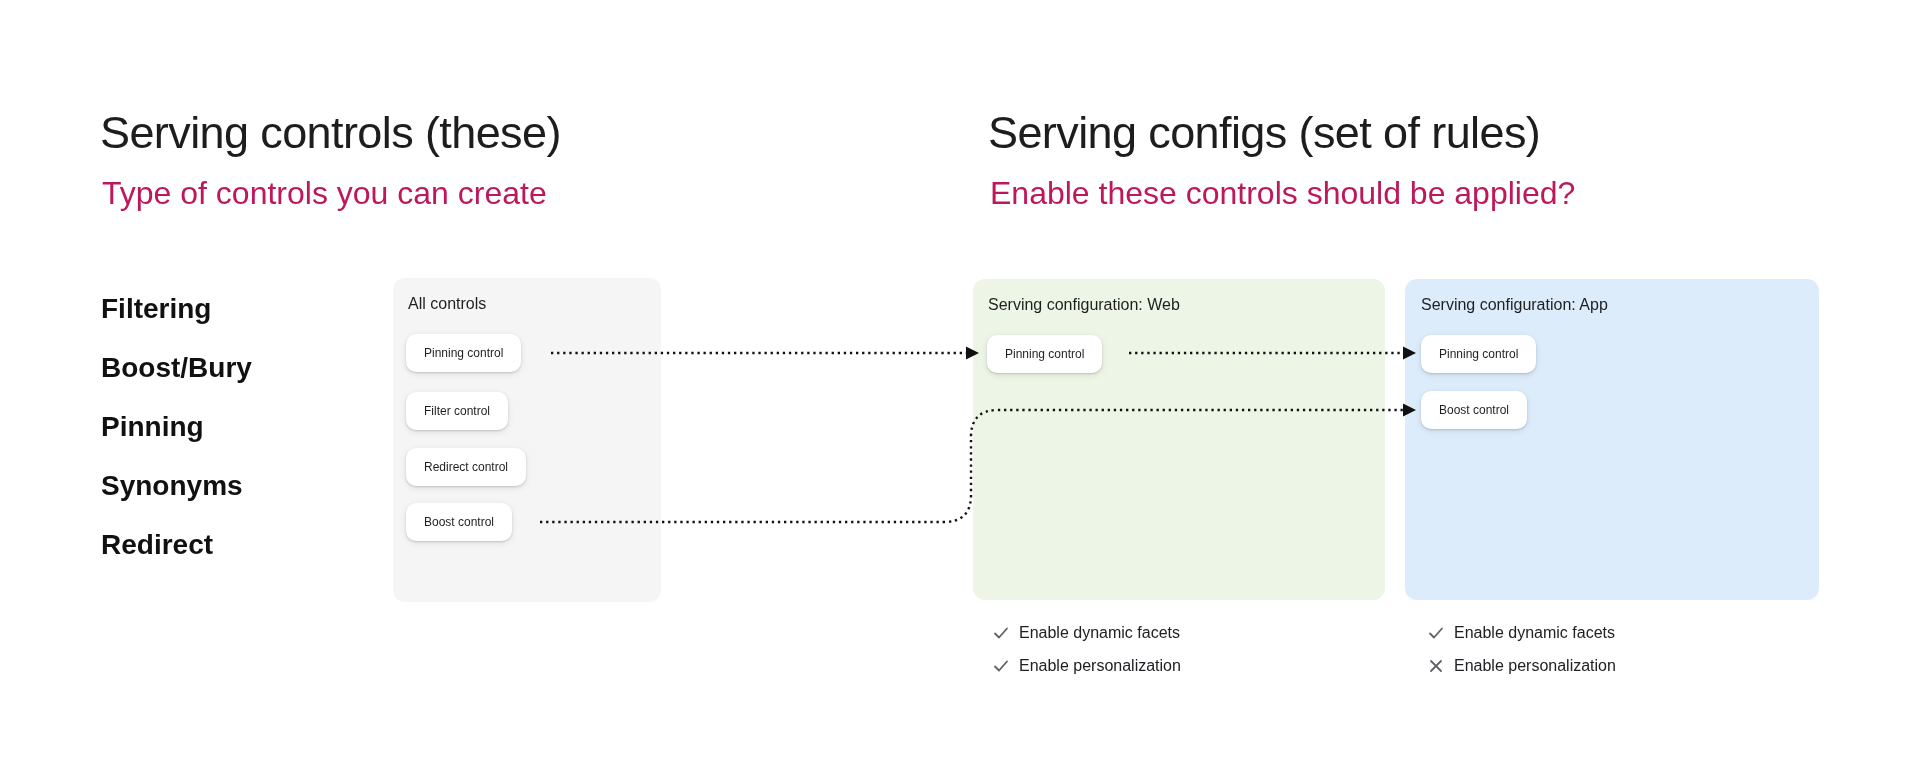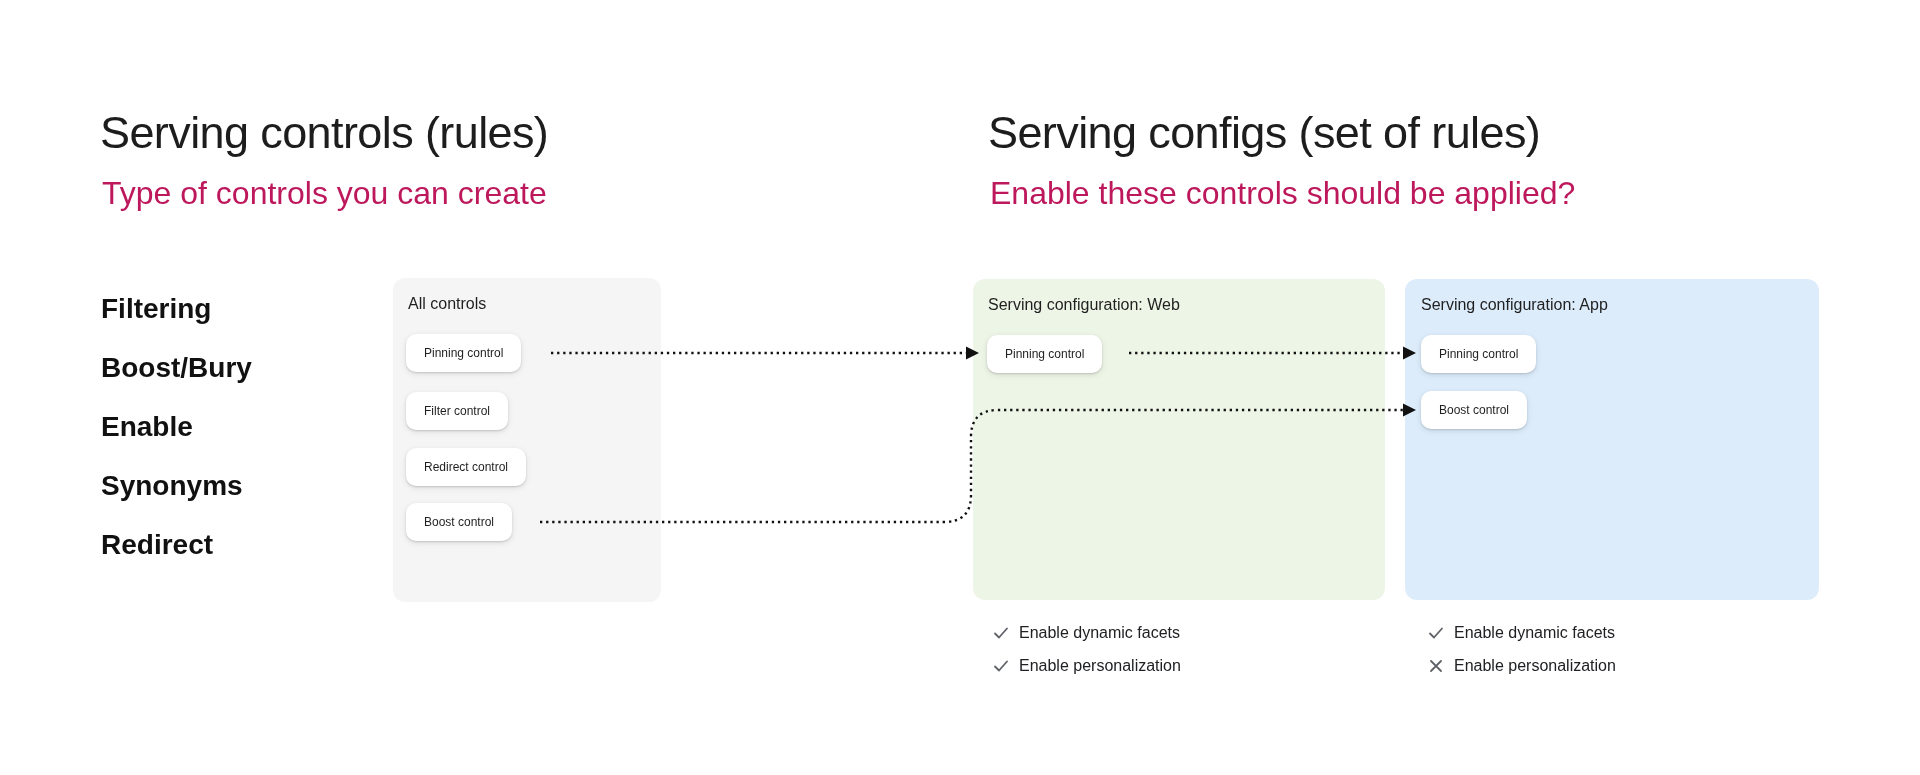--- a/index.html
+++ b/index.html
@@ -51,29 +51,29 @@
   #settings-app { left:1427px; top:621px; }
   .setting-row { display:flex; align-items:center; height:24px; }
   .setting-icon { width:18px; height:18px; margin-right:9px; flex:0 0 auto; }
   .setting-label { font-size:16px; color:#202124; white-space:nowrap; }
 </style>
 </head>
 <body>
 
 <div id="canvas">
 
-  <div id="title-left" class="big-title">Serving controls (rules)</div>
+  <div id="title-left" class="big-title">Serving controls (these)</div>
   <div id="subtitle-left" class="subtitle">Type of controls you can create</div>
   <div id="title-right" class="big-title">Serving configs (set of rules)</div>
   <div id="subtitle-right" class="subtitle">Enable these controls should be applied?</div>
 
   <div id="control-types">
     <div class="ctype">Filtering</div>
     <div class="ctype">Boost/Bury</div>
-    <div class="ctype">Enable</div>
+    <div class="ctype">Pinning</div>
     <div class="ctype">Synonyms</div>
     <div class="ctype">Redirect</div>
   </div>
 
   <div id="card-all" class="card"></div>
   <div id="card-web" class="card"></div>
   <div id="card-app" class="card"></div>
 
   <div id="label-all" class="card-label">All controls</div>
   <div id="label-web" class="card-label">Serving configuration: Web</div>

